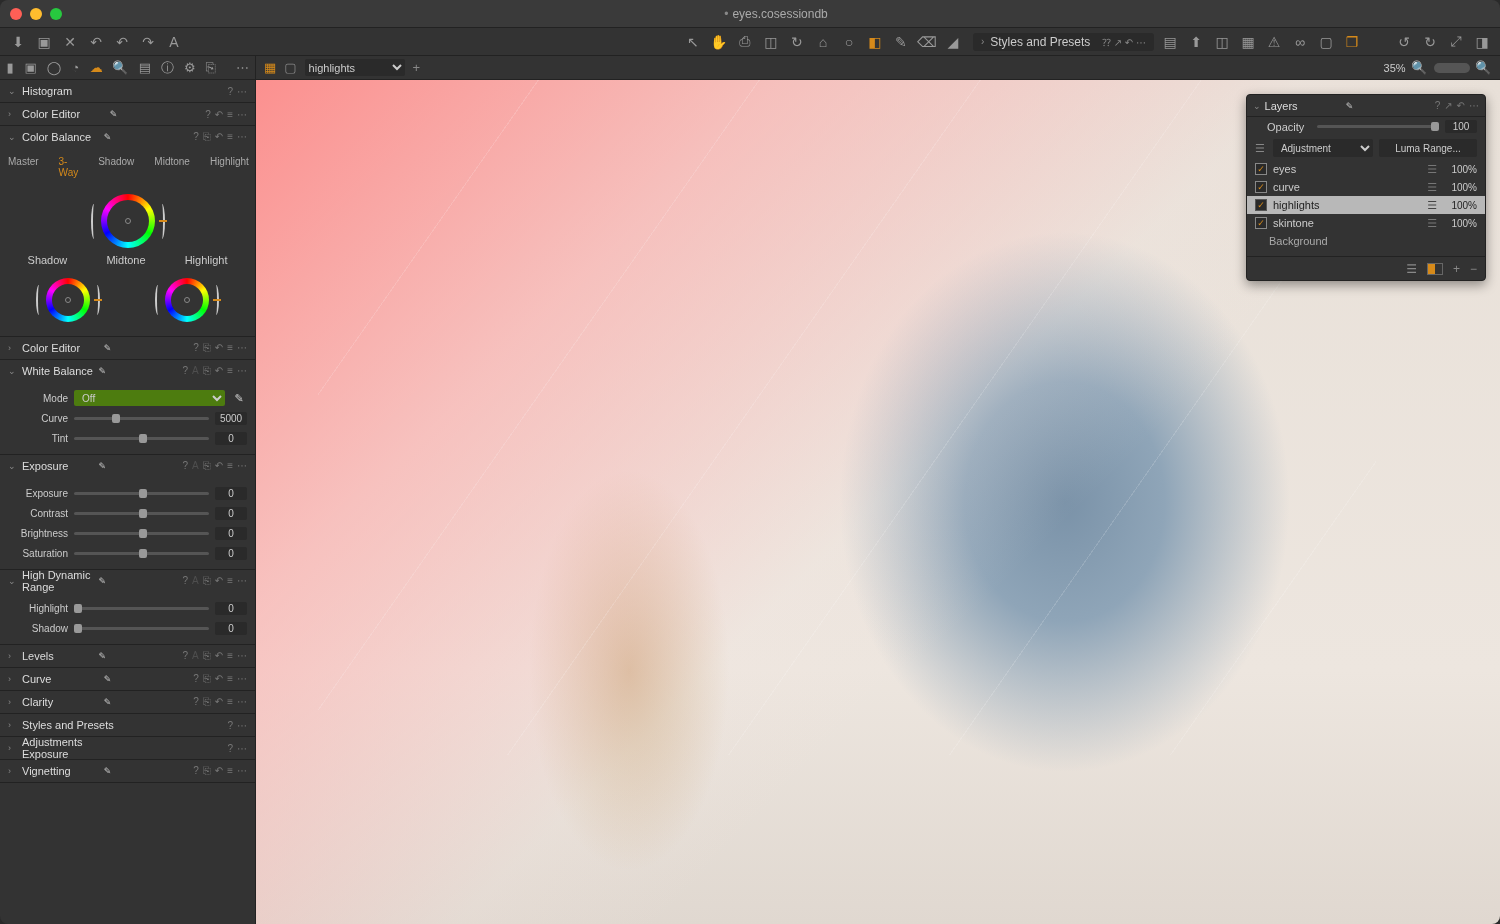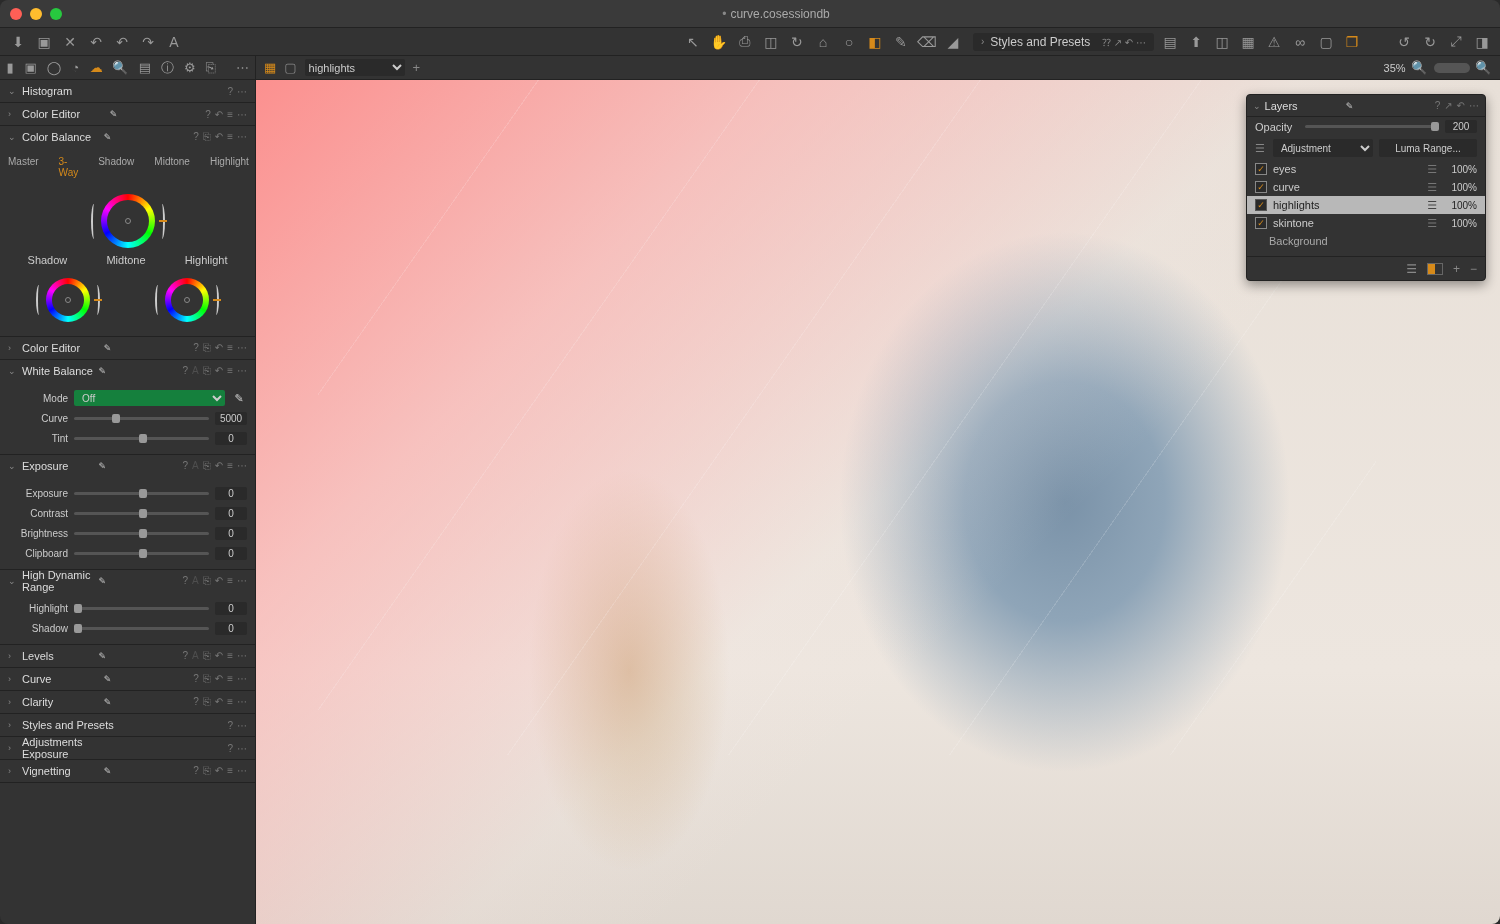--- a/index.html
+++ b/index.html
@@ -45,21 +45,21 @@
 .wheel-arc{position:absolute;inset:0;}
 .wheel-arc::before,.wheel-arc::after{content:'';position:absolute;width:4px;height:50%;top:25%;border:2px solid #ccc;border-radius:50%;}
 .wheel-arc::before{left:-2px;border-right:none;border-top:none;border-bottom:none;}
 .wheel-arc::after{right:-2px;border-left:none;border-top:none;border-bottom:none;}
 .wheel-tick{position:absolute;right:-4px;top:50%;width:8px;height:2px;background:#d68a1a;transform:translateY(-50%);}
 .row { display:flex; align-items:center; gap:6px; height:20px; }
 .row .rlbl { width:60px; text-align:right; color:#ccc; font-size:10px; }
 .row .rslider { flex:1; height:3px; background:#555; position:relative; border-radius:2px; }
 .row .rslider .thumb { position:absolute; top:-3px; width:8px; height:9px; background:#999; border-radius:2px; }
 .row .rval { width:32px; text-align:center; background:#2a2a2a; border-radius:2px; color:#ccc; font-size:10px; padding:1px 0; }
-.row select { flex:1; background:#15803d; border:none; color:#ccc; font-size:10px; height:16px; border-radius:2px; padding:0 4px; }
+.row select { flex:1; background:#4d7c0f; border:none; color:#ccc; font-size:10px; height:16px; border-radius:2px; padding:0 4px; }
 .row .eyedrop { width:16px; color:#ccc; text-align:center; }
 .viewer { flex:1; background:#333; display:flex; flex-direction:column; position:relative; }
 .viewbar { height:24px; display:flex; align-items:center; padding:0 8px; gap:8px; border-bottom:1px solid #222; }
 .viewbar .vicon{color:#888;font-size:13px;cursor:pointer;}
 .viewbar .vicon.orange{color:#d68a1a;}
 .viewbar select{background:#2a2a2a;border:none;color:#ccc;font-size:11px;width:100px;height:17px;border-radius:2px;}
 .viewbar .spacer{flex:1;}
 .rgb{font-size:11px;margin-top:41px;}
 .rgb .r{color:#e66;} .rgb .g{color:#6c6;} .rgb .b{color:#69e;} .rgb .w{color:#ccc;}
 .zoom{color:#ccc;font-size:11px;margin-left:auto;display:flex;align-items:center;gap:6px;}
@@ -72,21 +72,21 @@
   linear-gradient(to bottom, #e8e0d8 0%, #ede6df 70%, #e0d8d0 100%);
 }
 .photo::before{content:'';position:absolute;top:0;left:5%;right:10%;height:80%;background:repeating-linear-gradient(125deg,transparent 0,transparent 180px,rgba(255,255,255,0.15) 180px,rgba(255,255,255,0.15) 181px);pointer-events:none;}
 .layers-panel { position:absolute; top:14px; right:14px; width:240px; background:#333; border:1px solid #222; border-radius:4px; font-size:11px; box-shadow:0 4px 12px rgba(0,0,0,0.4); }
 .lp-hdr { height:22px; display:flex; align-items:center; padding:0 6px; border-bottom:1px solid #222; }
 .lp-hdr .chev{color:#888;font-size:9px;margin-right:4px;}
 .lp-hdr .name{flex:1;color:#ddd;}
 .lp-hdr .icns{display:flex;gap:4px;color:#777;font-size:10px;}
 .lp-hdr .icns span{cursor:pointer;}
 .lp-row { display:flex; align-items:center; padding:3px 8px; gap:6px; }
-.lp-row .rlbl{color:#ccc;width:44px;}
+.lp-row .rlbl{color:#ccc;width:44px;margin-left:12px;}
 .lp-row .rslider{flex:1;height:3px;background:#555;position:relative;border-radius:2px;}
 .lp-row .rslider .thumb{position:absolute;right:0;top:-3px;width:8px;height:9px;background:#999;border-radius:2px;}
 .lp-row .rval{width:32px;text-align:center;background:#2a2a2a;border-radius:2px;font-size:10px;padding:1px 0;}
 .lp-row select{background:#2a2a2a;border:none;color:#ccc;font-size:10px;height:18px;border-radius:2px;padding:0 4px;width:100px;}
 .lp-row button{flex:1;background:#2a2a2a;border:none;color:#ccc;font-size:10px;height:18px;border-radius:2px;cursor:pointer;}
 .layer { height:18px; display:flex; align-items:center; padding:0 8px; gap:6px; }
 .layer.bg{padding-left:22px;color:#aaa;}
 .layer.sel{background:#b8b8b8;color:#222;}
 .layer .chk{width:12px;height:12px;border:1px solid #888;display:flex;align-items:center;justify-content:center;font-size:9px;color:#d68a1a;background:#2a2a2a;}
 .layer.sel .chk{border-color:#555;}
@@ -102,21 +102,21 @@
 </style>
 </head>
 <body>
 
 <div class="titlebar">
   <div class="traffic">
     <div class="tl r"></div>
     <div class="tl y"></div>
     <div class="tl g"></div>
   </div>
-  <div class="title"><span class="dot">•</span><span>curve.cosessiondb</span></div>
+  <div class="title"><span class="dot">•</span><span>eyes.cosessiondb</span></div>
 </div>
 
 <div class="toolbar">
   <span class="ticon">⬇</span>
   <span class="ticon">▣</span>
   <span class="ticon">✕</span>
   <span class="ticon">↶</span>
   <span class="ticon">↶</span>
   <span class="ticon">↷</span>
   <span class="ticon">A</span>
@@ -342,21 +342,21 @@
             <span class="rval">0</span>
           </div>
         <div class="row">
             <span class="rlbl">Brightness</span>
             <div class="rslider">
               <div class="thumb" style="left:48%"></div>
             </div>
             <span class="rval">0</span>
           </div>
         <div class="row">
-            <span class="rlbl">Clipboard</span>
+            <span class="rlbl">Saturation</span>
             <div class="rslider">
               <div class="thumb" style="left:48%"></div>
             </div>
             <span class="rval">0</span>
           </div>
       </div>
     </div>
 
     <div class="panel">
       <div class="panel-hdr">
@@ -511,21 +511,21 @@
               <span>↗</span>
               <span>↶</span>
               <span>⋯</span>
             </span>
         </div>
         <div class="lp-row">
           <span class="rlbl">Opacity</span>
           <div class="rslider">
               <div class="thumb"></div>
             </div>
-          <span class="rval">200</span>
+          <span class="rval">100</span>
         </div>
         <div class="lp-row">
           <span style="color:#888;margin-right:2px">☰</span>
           <select><option>Adjustment</option></select>
           <button>Luma Range...</button>
         </div>
         <div class="layer">
             <span class="chk">✓</span>
             <span class="nm">eyes</span>
             <span class="adj">☰</span>

